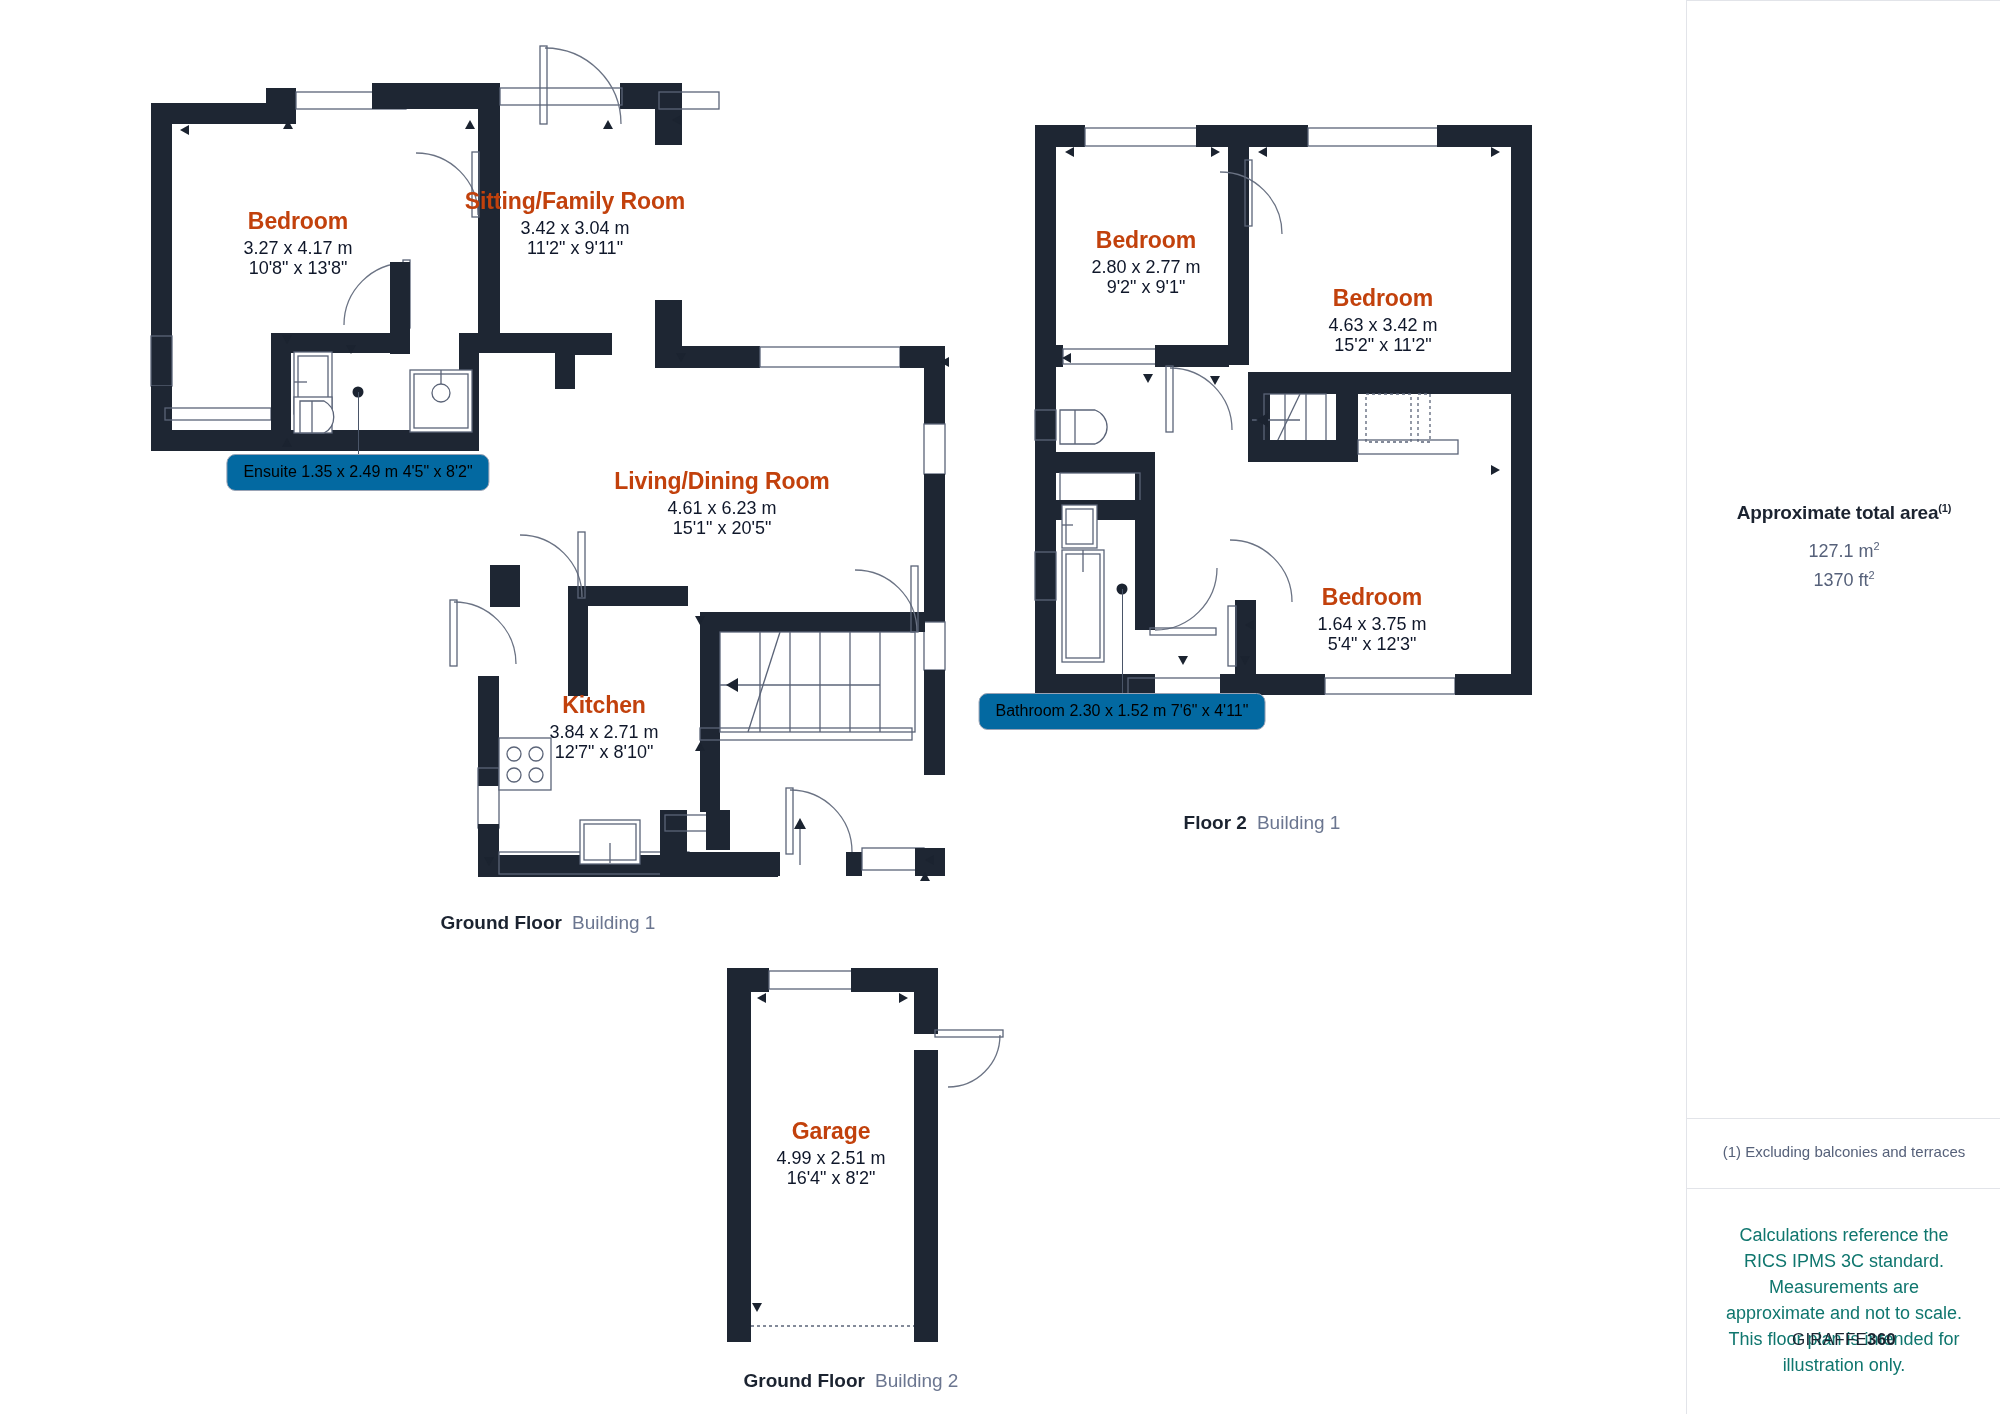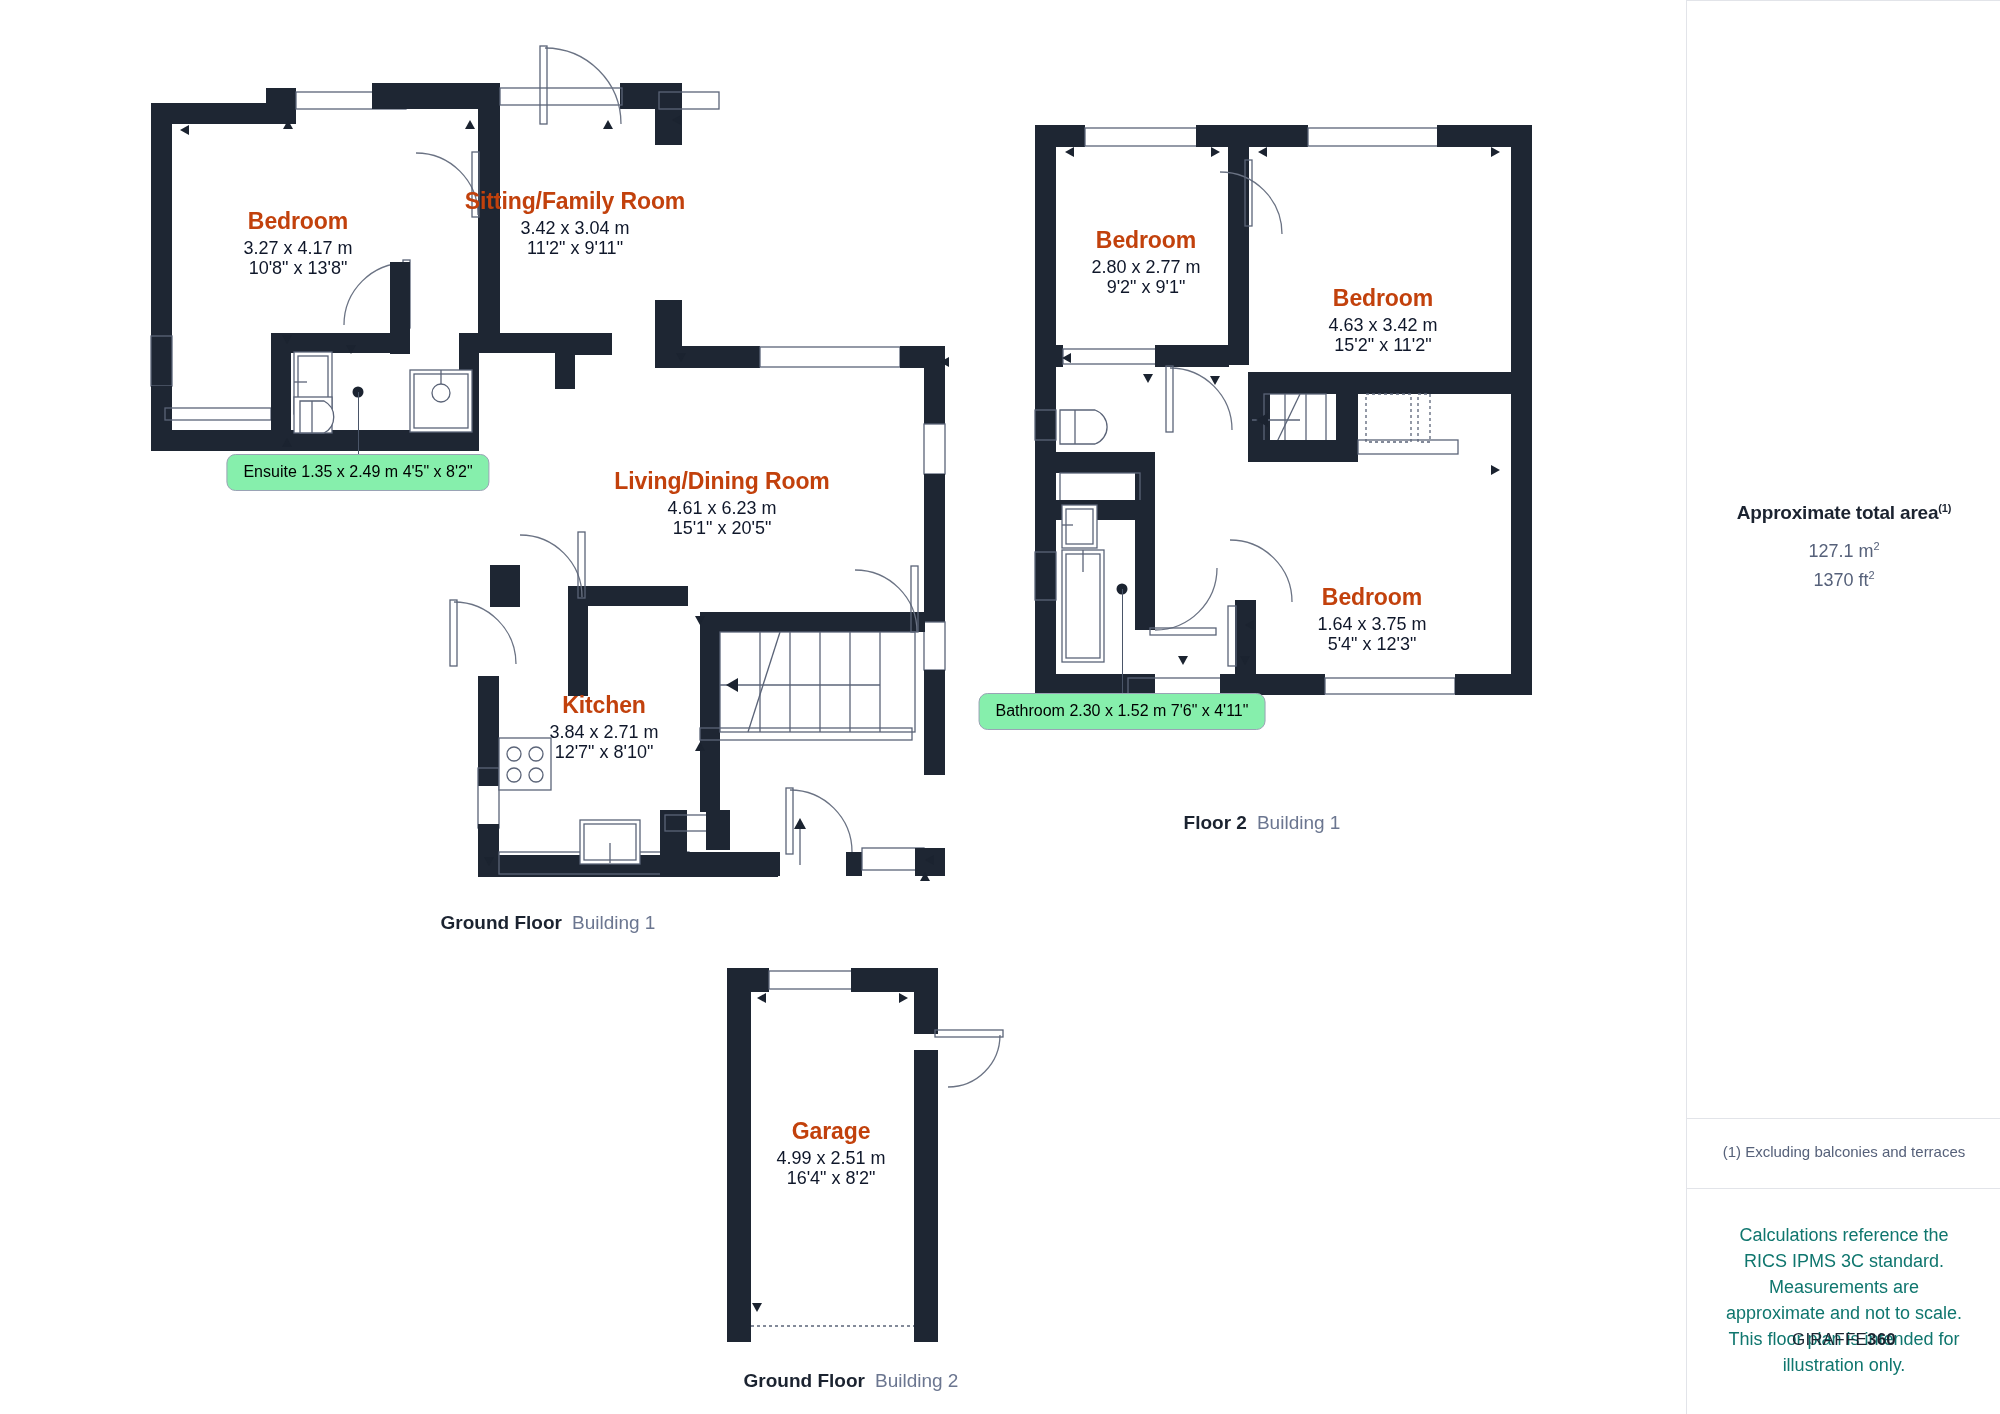--- a/index.html
+++ b/index.html
@@ -50,21 +50,21 @@
     margin-bottom: 2px;
   }
   .room-label .rdim2 { margin-bottom: 0; }
 
   
   .room-callout {
     position: absolute;
     transform: translateX(-50%);
     border: 1.3px solid #9aa3b5;
     border-radius: 9px;
-    background: #86efac;
+    background: #0369a1;
     padding: 9px 16px 10px 16px;
     text-align: right;
     white-space: nowrap;
     line-height: 1.0;
   }
   .callout-stem {
     position: absolute;
     width: 1.3px;
     background: #4a5568;
   }

